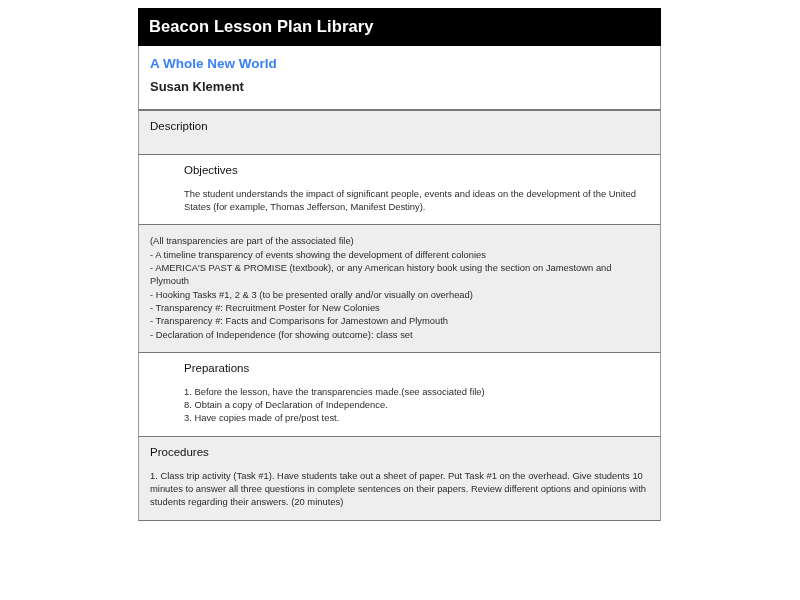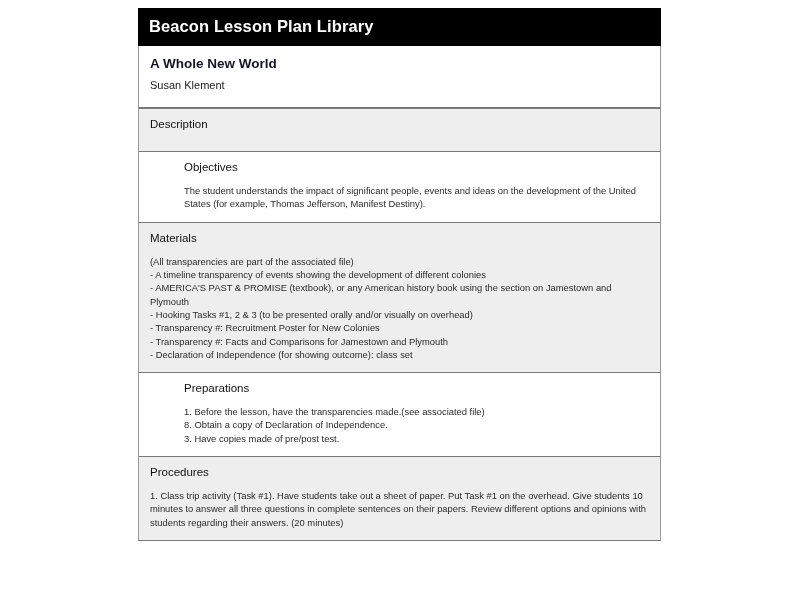--- a/index.html
+++ b/index.html
@@ -47,26 +47,26 @@
     border-left: 1px solid #999999;
     border-right: 1px solid #999999;
     border-bottom: 1px solid #777777;
     background: #ffffff;
     padding: 10px 11px 14px 11px;
     box-sizing: border-box;
   }
   .lesson-title {
     font-size: 13.5px;
     font-weight: bold;
-    color: #0f172a;
+    color: #3b82f6;
     line-height: 1.2;
   }
   .lesson-author {
-    font-size: 11px;
-    font-weight: normal;
+    font-size: 13px;
+    font-weight: bold;
     color: #222222;
     margin-top: 7px;
     line-height: 1.2;
   }
 
   
   .section {
     border-left: 1px solid #999999;
     border-right: 1px solid #999999;
     border-bottom: 1px solid #777777;
@@ -115,21 +115,20 @@
     <div class="section shaded gap">
       <div class="section-heading">Description</div>
     </div>
 
     <div class="section plain">
       <div class="section-heading">Objectives</div>
       <div class="section-body">The student understands the impact of significant people, events and ideas on the development of the United States (for example, Thomas Jefferson, Manifest Destiny).</div>
     </div>
 
     <div class="section shaded">
-      <div class="section-heading">Materials</div>
       <div class="section-body lines">
           <div>(All transparencies are part of the associated file)</div>
           <div>- A timeline transparency of events showing the development of different colonies</div>
           <div>- AMERICA'S PAST &amp; PROMISE (textbook), or any American history book using the section on Jamestown and Plymouth</div>
           <div>- Hooking Tasks #1, 2 &amp; 3 (to be presented orally and/or visually on overhead)</div>
           <div>- Transparency #: Recruitment Poster for New Colonies</div>
           <div>- Transparency #: Facts and Comparisons for Jamestown and Plymouth</div>
           <div>- Declaration of Independence (for showing outcome): class set</div>
         </div>
     </div>

